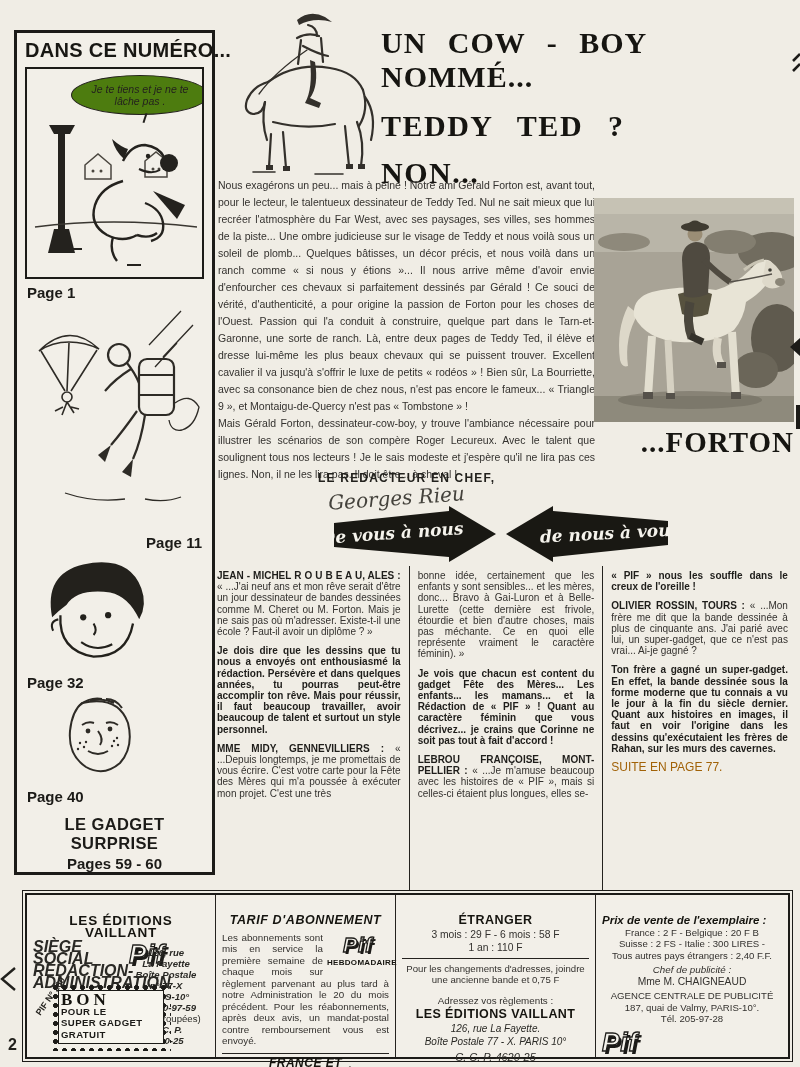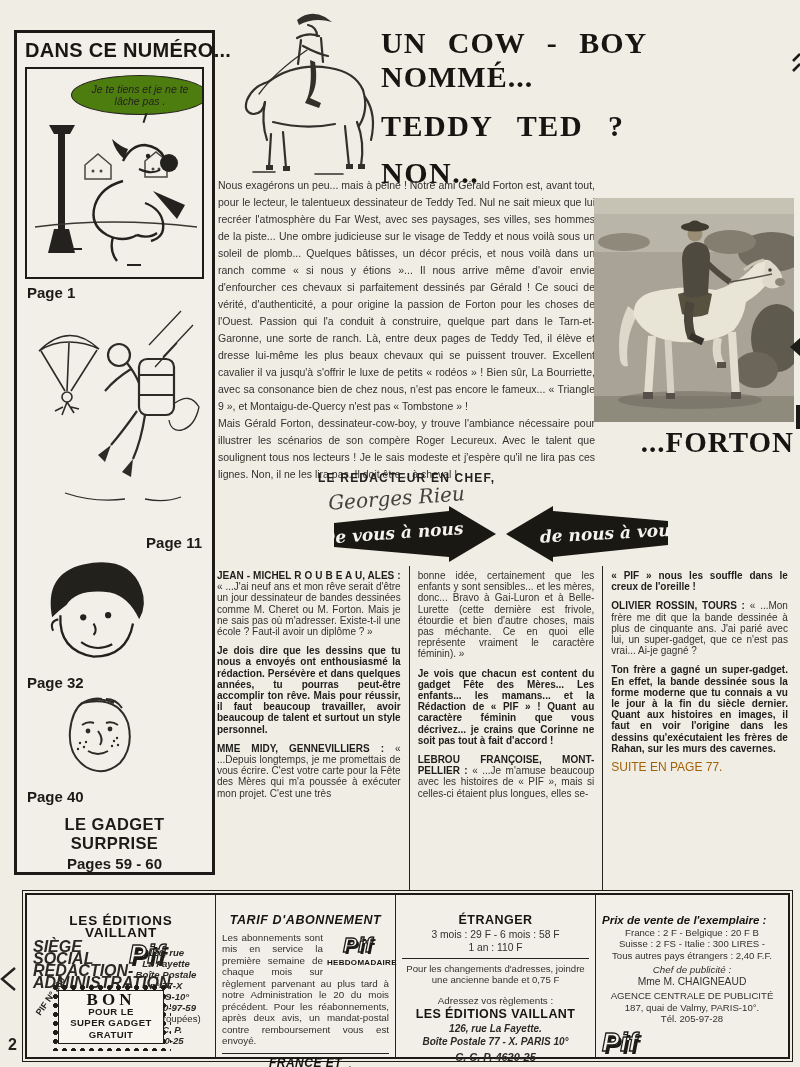--- a/index.html
+++ b/index.html
@@ -60,37 +60,37 @@
   .ed-row{display:flex;margin-top:3px;}
   .ed-role{font-style:italic;font-weight:bold;font-size:16px;line-height:12px;color:#2a2925;width:96px;}
   .pif-logo{font-weight:bold;font-style:italic;font-size:26px;letter-spacing:1px;color:#f5f3ec;
             -webkit-text-stroke:1.3px #1c1b18;text-shadow:2.5px 2.5px 0 #1c1b18;line-height:1;}
   .pif-logo.small{font-size:21px;text-shadow:2px 2px 0 #1c1b18;}
   .ed-addr{font-weight:bold;font-style:italic;font-size:9.6px;line-height:11px;text-align:center;color:#2a2925;width:86px;}
   .coupon-wrap{position:absolute;left:18px;bottom:6px;width:126px;}
   .coupon-side{position:absolute;left:-16px;top:8px;transform:rotate(-55deg);font-weight:bold;font-size:9px;color:#24221e;}
   .coupon{margin-left:6px;background-image:radial-gradient(circle,#1c1b18 2.2px,rgba(0,0,0,0) 2.8px);
           background-size:9px 9px;padding:7px;}
-  .coupon-inner{background:#f7f5ee;border:1.6px solid #1c1b18;text-align:center;padding:3px 2px;}
+  .coupon-inner{background:#f7f5ee;border:1.6px solid #1c1b18;text-align:left;padding:3px 2px;}
   .coupon-bon{font-family:"Liberation Serif",serif;font-weight:bold;font-size:17px;letter-spacing:4px;color:#15140f;}
   .coupon-l{font-weight:bold;font-size:9.6px;letter-spacing:.4px;color:#1c1b18;}
   .tarif-title{font-weight:bold;font-style:italic;font-size:12.5px;text-align:center;letter-spacing:.6px;
                color:#15140f;margin-bottom:5px;}
   .tarif-body{text-align:justify;}
   .tarif-logo{float:right;width:62px;text-align:center;margin:2px 0 0 4px;}
   .tarif-logo .sub{font-weight:bold;font-size:8px;letter-spacing:.3px;margin-top:2px;color:#15140f;}
   .zone{border-top:1.4px solid #24221e;margin-top:6px;padding-top:4px;text-align:center;}
   .zone-title{font-weight:bold;font-style:italic;font-size:12px;letter-spacing:.5px;color:#15140f;}
   .etr-title{font-weight:bold;font-size:12.5px;text-align:center;letter-spacing:.5px;color:#15140f;}
   .etr-rates{text-align:center;font-size:10.3px;margin-top:2px;}
   .etr-hr{border:none;border-top:1.2px solid #24221e;margin:4px 0;}
   .etr-note{text-align:center;font-size:9.6px;}
   .etr-pay{text-align:center;margin-top:9px;}
   .etr-payee{font-weight:bold;font-size:12.5px;letter-spacing:.4px;margin-top:3px;color:#15140f;}
-  .etr-addr{font-weight:bold;font-style:italic;font-size:10px;margin-top:2px;color:#2a2925;}
+  .etr-addr{font-weight:normal;font-style:italic;font-size:10px;margin-top:2px;color:#2a2925;}
   .prix-title{font-weight:bold;font-style:italic;font-size:11.5px;color:#15140f;}
   .prix-line{text-align:center;font-size:9.6px;}
   .prix-pub{font-style:italic;text-align:center;margin-top:3px;}
   .prix-agency{font-size:9.6px;text-align:center;margin-top:3px;}
   .prix-bottom{display:flex;align-items:center;margin-top:4px;}
   .prix-note{font-weight:bold;font-style:italic;font-size:10.3px;line-height:12px;margin-left:8px;color:#1e1d1a;}
   
   .page-num{position:absolute;left:8px;top:1036px;font-weight:bold;font-size:16px;color:#22211d;}
   .edge-arrow{position:absolute;left:0;top:966px;}
   .mark-a{position:absolute;right:0;top:52px;width:8px;height:26px;}

